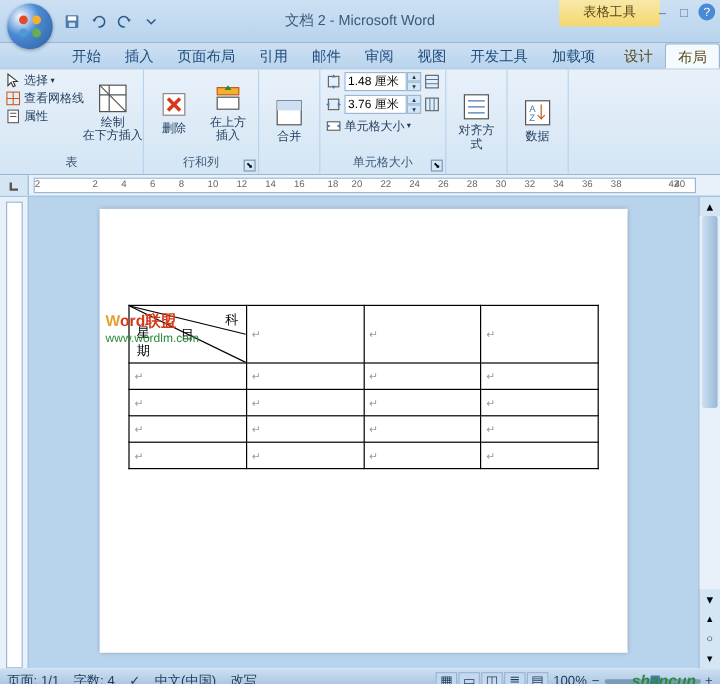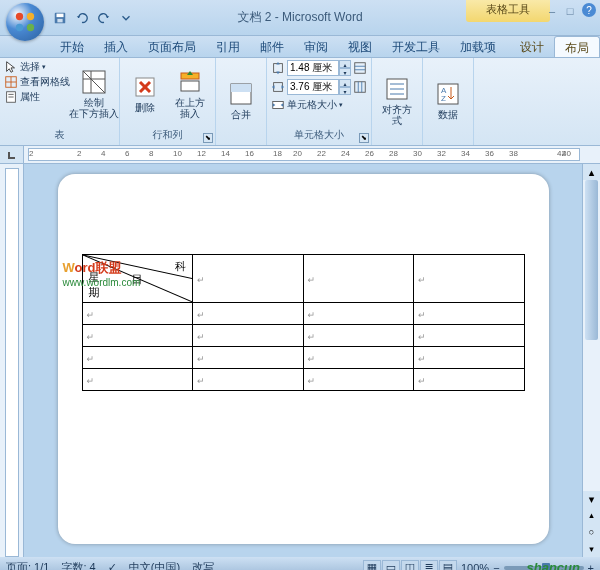--- a/index.html
+++ b/index.html
@@ -32,21 +32,21 @@
 .spin-btns span { width:12px; height:8px; background:#d4e5f4; border:1px solid #9ab8d6; font-size:6px; display:flex; align-items:center; justify-content:center; cursor:pointer; }
 .launcher { position:absolute; right:2px; bottom:2px; width:10px; height:10px; border:1px solid #7a9ab8; font-size:7px; display:flex; align-items:center; justify-content:center; cursor:pointer; }
 .ruler-h { height:18px; background:#e8f1fa; border-bottom:1px solid #9ab8d6; position:relative; display:flex; }
 .ruler-corner { width:24px; background:#d4e5f4; border-right:1px solid #9ab8d6; display:flex; align-items:center; justify-content:center; }
 .ruler-scale { flex:1; background:#fff; border:1px solid #9ab8d6; margin:2px 20px 2px 4px; position:relative; overflow:hidden; font-size:8px; color:#666; }
 .ruler-scale .tick { position:absolute; top:0; }
 .doc-area { display:flex; height:393px; background:#b8d4ed; }
 .ruler-v { width:24px; background:#e8f1fa; border-right:1px solid #9ab8d6; display:flex; flex-direction:column; align-items:center; padding-top:4px; }
 .vscale { width:14px; flex:1; background:#fff; border:1px solid #9ab8d6; }
 .page-container { flex:1; overflow:auto; padding:10px 4px; position:relative; }
-.page { width:491px; min-height:370px; background:#fff; box-shadow:0 0 4px rgba(0,0,0,.3); margin:0 auto; padding:80px 24px 20px; position:relative;border-radius:17px; }
+.page { width:440px; min-height:370px; background:#fff; box-shadow:0 0 4px rgba(0,0,0,.3); margin:0 auto; padding:80px 24px 20px; position:relative; }
 .watermark { position:absolute; left:5px; top:85px; font-size:13px; z-index:5; }
 .wm1 { color:#d43a1a; font-weight:bold; }
 .wm1 span { color:#e8a030; }
 .wm2 { color:#2a8a3a; font-size:10px; }
 table.doc-table { border-collapse:collapse; width:100%; }
 table.doc-table td { border:1px solid #000; height:22px; padding:2px 4px; font-size:11px; position:relative; }
 table.doc-table tr:first-child td { height:48px; }
 .diag-cell { position:relative; }
 .diag-cell svg { position:absolute; left:0; top:0; width:100%; height:100%; }
 .diag-t1 { position:absolute; right:6px; top:4px; font-size:11px; }

